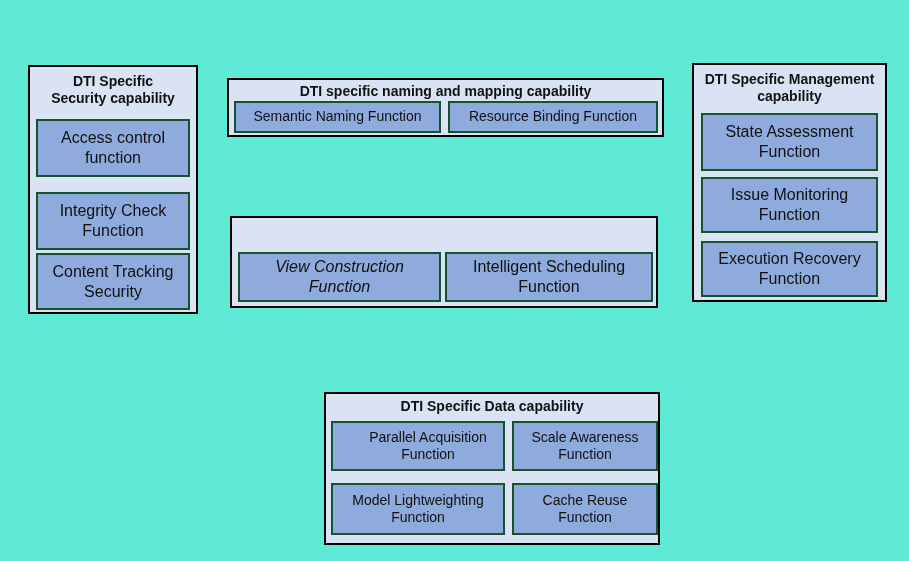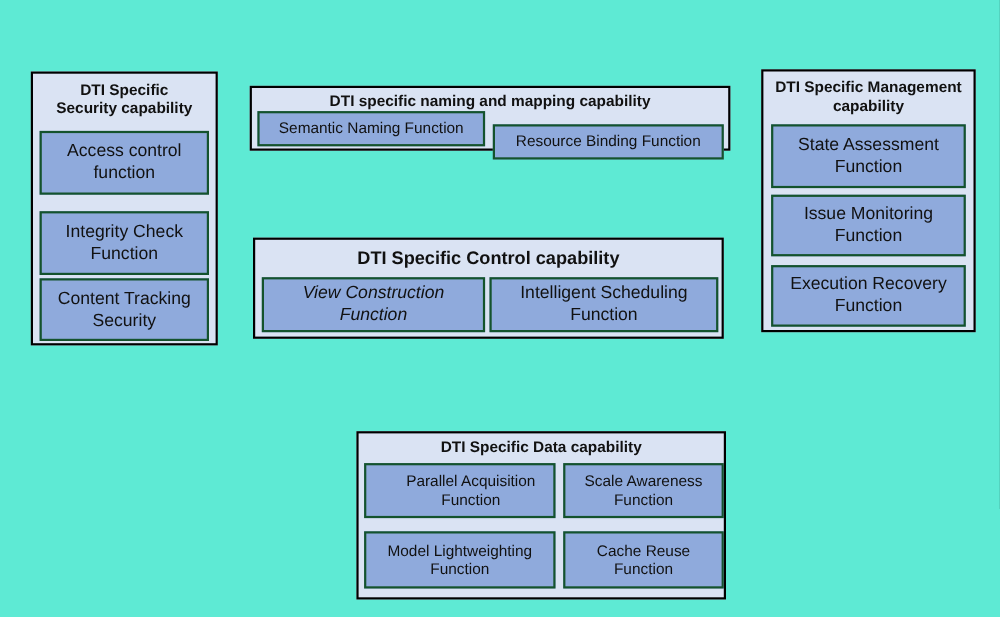--- a/index.html
+++ b/index.html
@@ -52,21 +52,21 @@
   .sec { left: 28px; top: 65px; width: 170px; height: 249px; }
   .sec .title { padding-top: 6px; }
   .sec-f0 { left: 6px; top: 52px;  width: 154px; height: 58px; }
   .sec-f1 { left: 6px; top: 125px; width: 154px; height: 58px; }
   .sec-f2 { left: 6px; top: 186px; width: 154px; height: 57px; }
 
   
   .nam { left: 227px; top: 78px; width: 437px; height: 59px; }
   .nam .title { padding-top: 3px; }
   .nam-f0 { left: 5px;   top: 21px; width: 207px; height: 32px; }
-  .nam-f1 { left: 219px; top: 21px; width: 210px; height: 32px; margin-top: 12px; }
+  .nam-f1 { left: 219px; top: 21px; width: 210px; height: 32px; }
 
   
   .ctl { left: 230px; top: 216px; width: 428px; height: 92px; }
   .ctl .title { padding-top: 7px; }
   .ctl-f0 { left: 6px;   top: 34px; width: 203px; height: 50px; font-style: italic; }
   .ctl-f1 { left: 213px; top: 34px; width: 208px; height: 50px; }
 
   
   .mgm { left: 692px; top: 63px; width: 195px; height: 239px; }
   .mgm .title { padding-top: 6px; }
@@ -98,21 +98,20 @@
 Security</div>
   </section>
 
   <section class="box nam">
     <h2 class="title t14">DTI specific naming and mapping capability</h2>
     <div class="fn f14 nam-f0">Semantic Naming Function</div>
     <div class="fn f14 nam-f1">Resource Binding Function</div>
   </section>
 
   <section class="box ctl">
-    <h2 class="title t16">DTI Specific Control capability</h2>
     <div class="fn f16 ctl-f0">View Construction
 Function</div>
     <div class="fn f16 ctl-f1">Intelligent Scheduling
 Function</div>
   </section>
 
   <section class="box mgm">
     <h2 class="title t14">DTI Specific Management
 capability</h2>
     <div class="fn f16 mgm-f0">State Assessment

